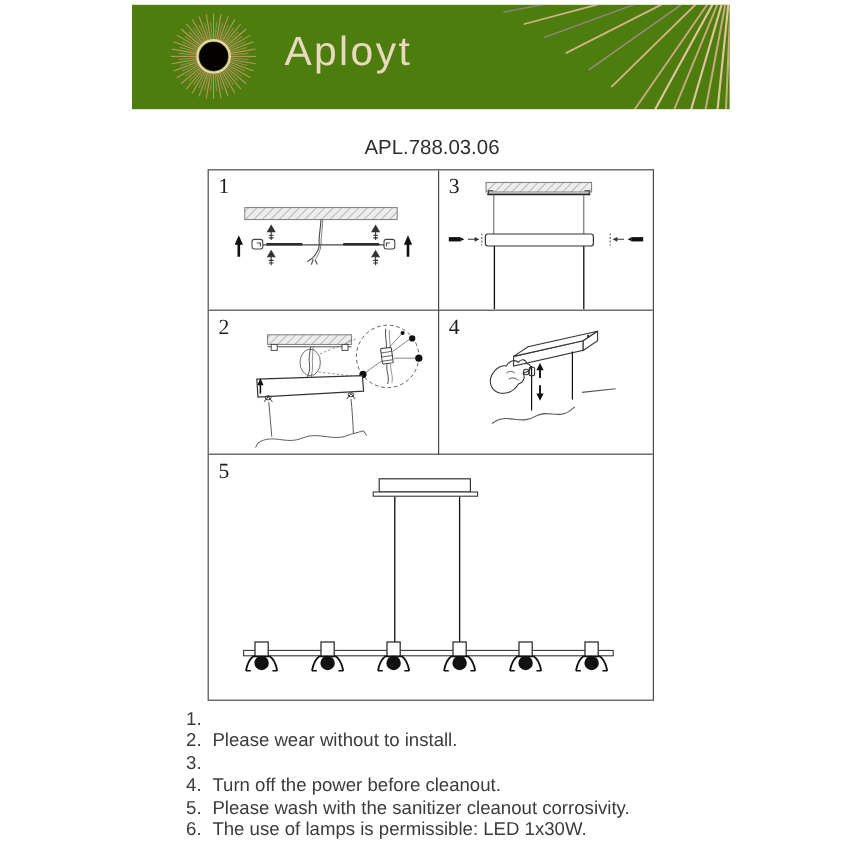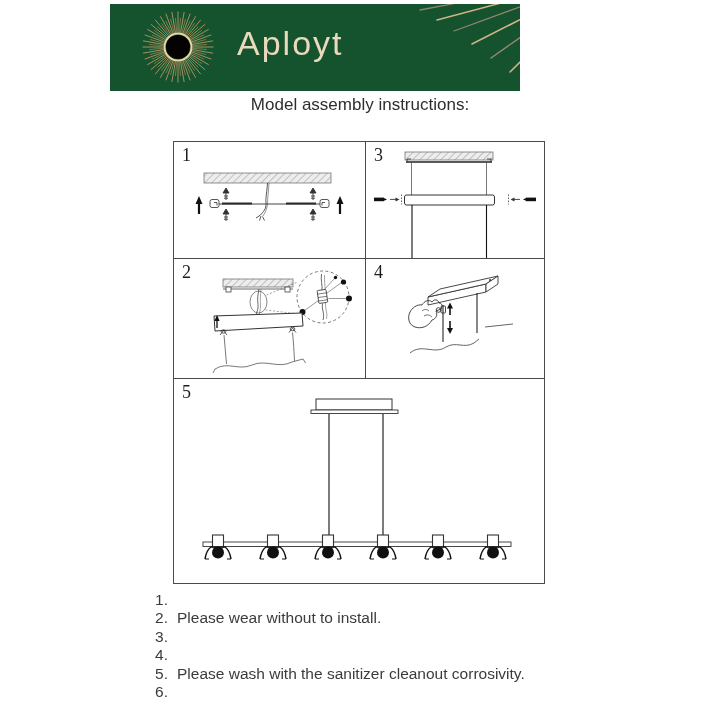--- a/index.html
+++ b/index.html
@@ -1,21 +1,21 @@
 <!DOCTYPE html>
 <html><head>
 <meta charset="utf-8">
 <style>
   html,body{margin:0;padding:0;background:#ffffff;}
   .page{position:relative;width:720px;height:720px;background:#ffffff;overflow:hidden;
         font-family:"Liberation Sans",sans-serif;}
 
   
-  .banner{position:absolute;left:110px;top:4px;width:410px;height:87px;
-          background:#14532d;overflow:hidden;}
+  .banner{position:absolute;left:110px;top:4px;width:498px;height:87px;
+          background:#4d7c0f;overflow:hidden;}
   .banner svg{position:absolute;left:0;top:0;}
   .brand{position:absolute;left:127px;top:22px;font-size:34px;line-height:1;
          font-weight:300;letter-spacing:2px;color:#e9dabd;}
 
   
   .title,.model{position:absolute;left:0;width:720px;text-align:center;
                 color:#2e2e2e;font-size:17px;line-height:18px;}
   .title{top:96px;}
   .model{top:114px;}
 
@@ -138,21 +138,21 @@
         <line x1="500" y1="-30" x2="452" y2="87" stroke="#caa97c" stroke-width="1.6"></line>
         <line x1="500" y1="-30" x2="466" y2="87" stroke="#e0c49a" stroke-width="1.8"></line>
         <line x1="500" y1="-30" x2="478" y2="87" stroke="#caa97c" stroke-width="1.7"></line>
         <line x1="500" y1="-30" x2="488" y2="87" stroke="#e0c49a" stroke-width="1.8"></line>
         <line x1="500" y1="-30" x2="495" y2="87" stroke="#caa97c" stroke-width="1.7"></line>
       </g>
     </svg>
     <div class="brand">Aployt</div>
   </div>
 
-  <div class="title">Model assembly instructions:</div>
+  <div class="model">APL.788.03.06</div>
 
   <div class="itable">
     <div class="div-v"></div>
     <div class="div-h1"></div>
     <div class="div-h2"></div>
 
     <div class="panel p1">
       <svg width="191" height="116" viewBox="0 0 191 116" fill="none" stroke="#333" stroke-width="0.9">
         <defs>
           <pattern id="hp1" width="5" height="5" patternUnits="userSpaceOnUse" patternTransform="rotate(45)">
@@ -360,22 +360,24 @@
     </li>
     <li>
       <span class="n">2.</span>
       <span>Please wear without to install.</span>
     </li>
     <li>
       <span class="n">3.</span>
     </li>
     <li>
       <span class="n">4.</span>
+      <span>Turn off the power before cleanout.</span>
     </li>
     <li>
       <span class="n">5.</span>
       <span>Please wash with the sanitizer cleanout corrosivity.</span>
     </li>
     <li>
       <span class="n">6.</span>
+      <span>The use of lamps is permissible: LED 1x30W.</span>
     </li>
   </ol>
 </div>
 
 </body></html>

